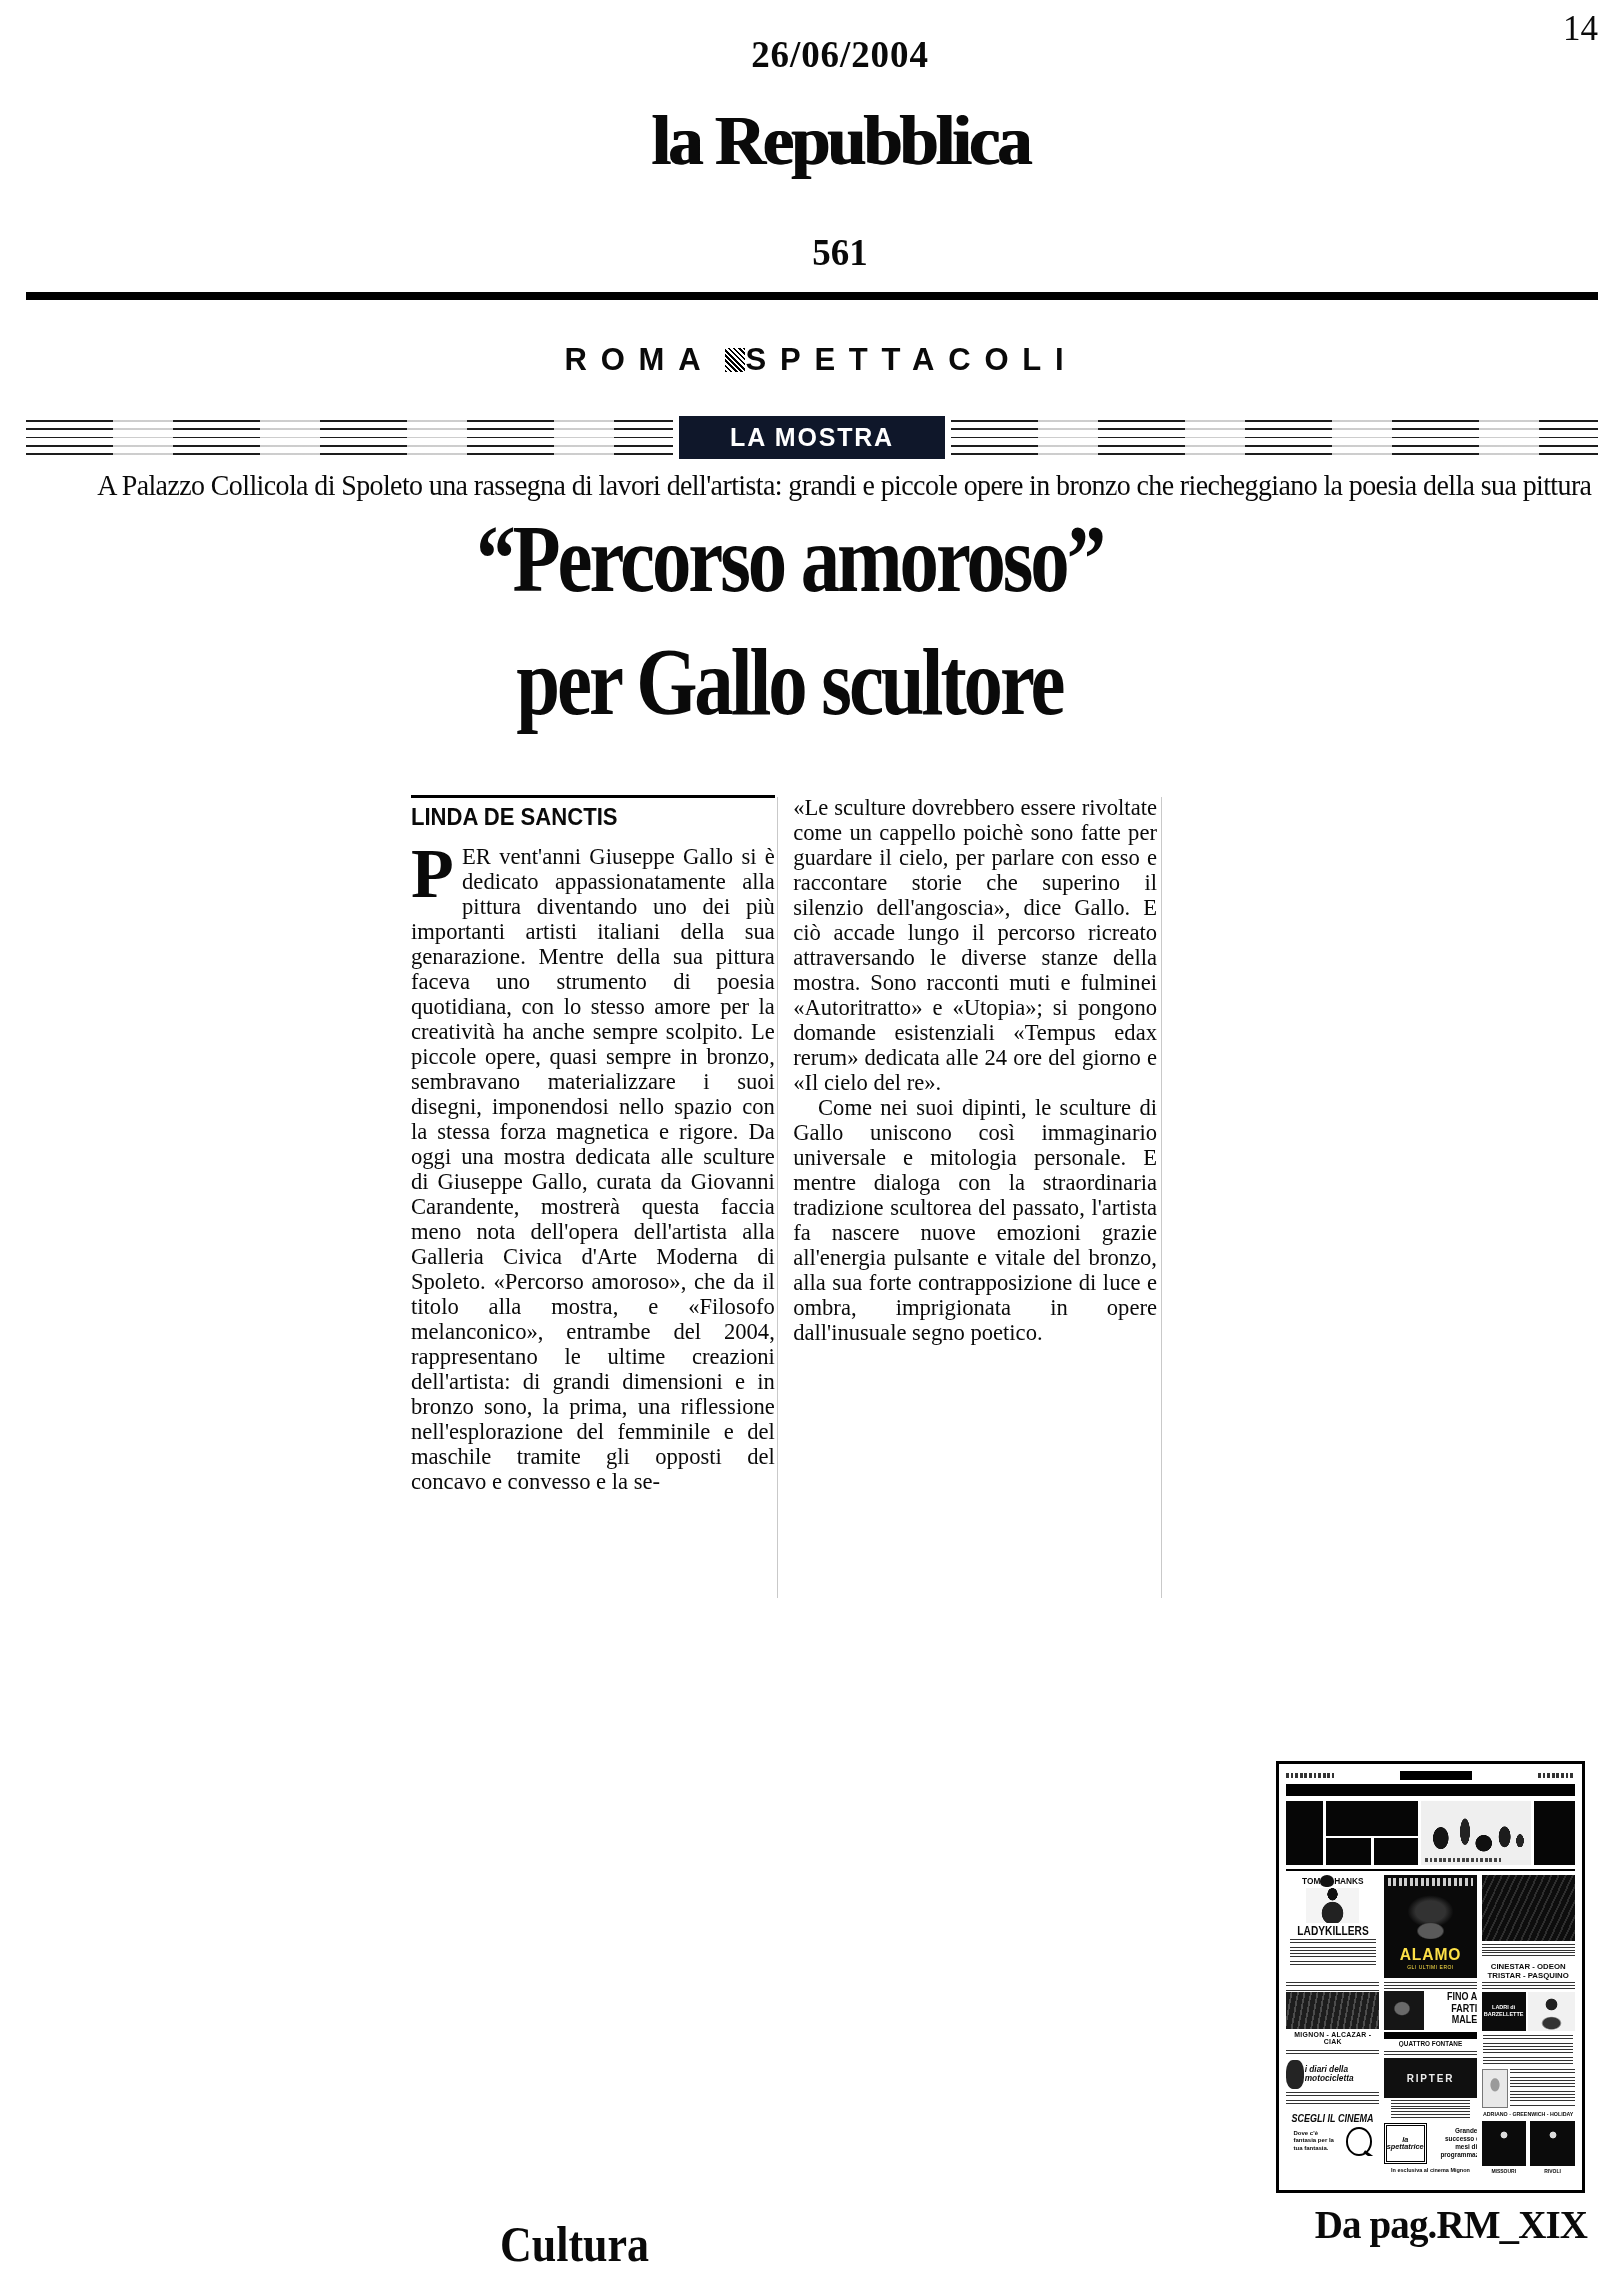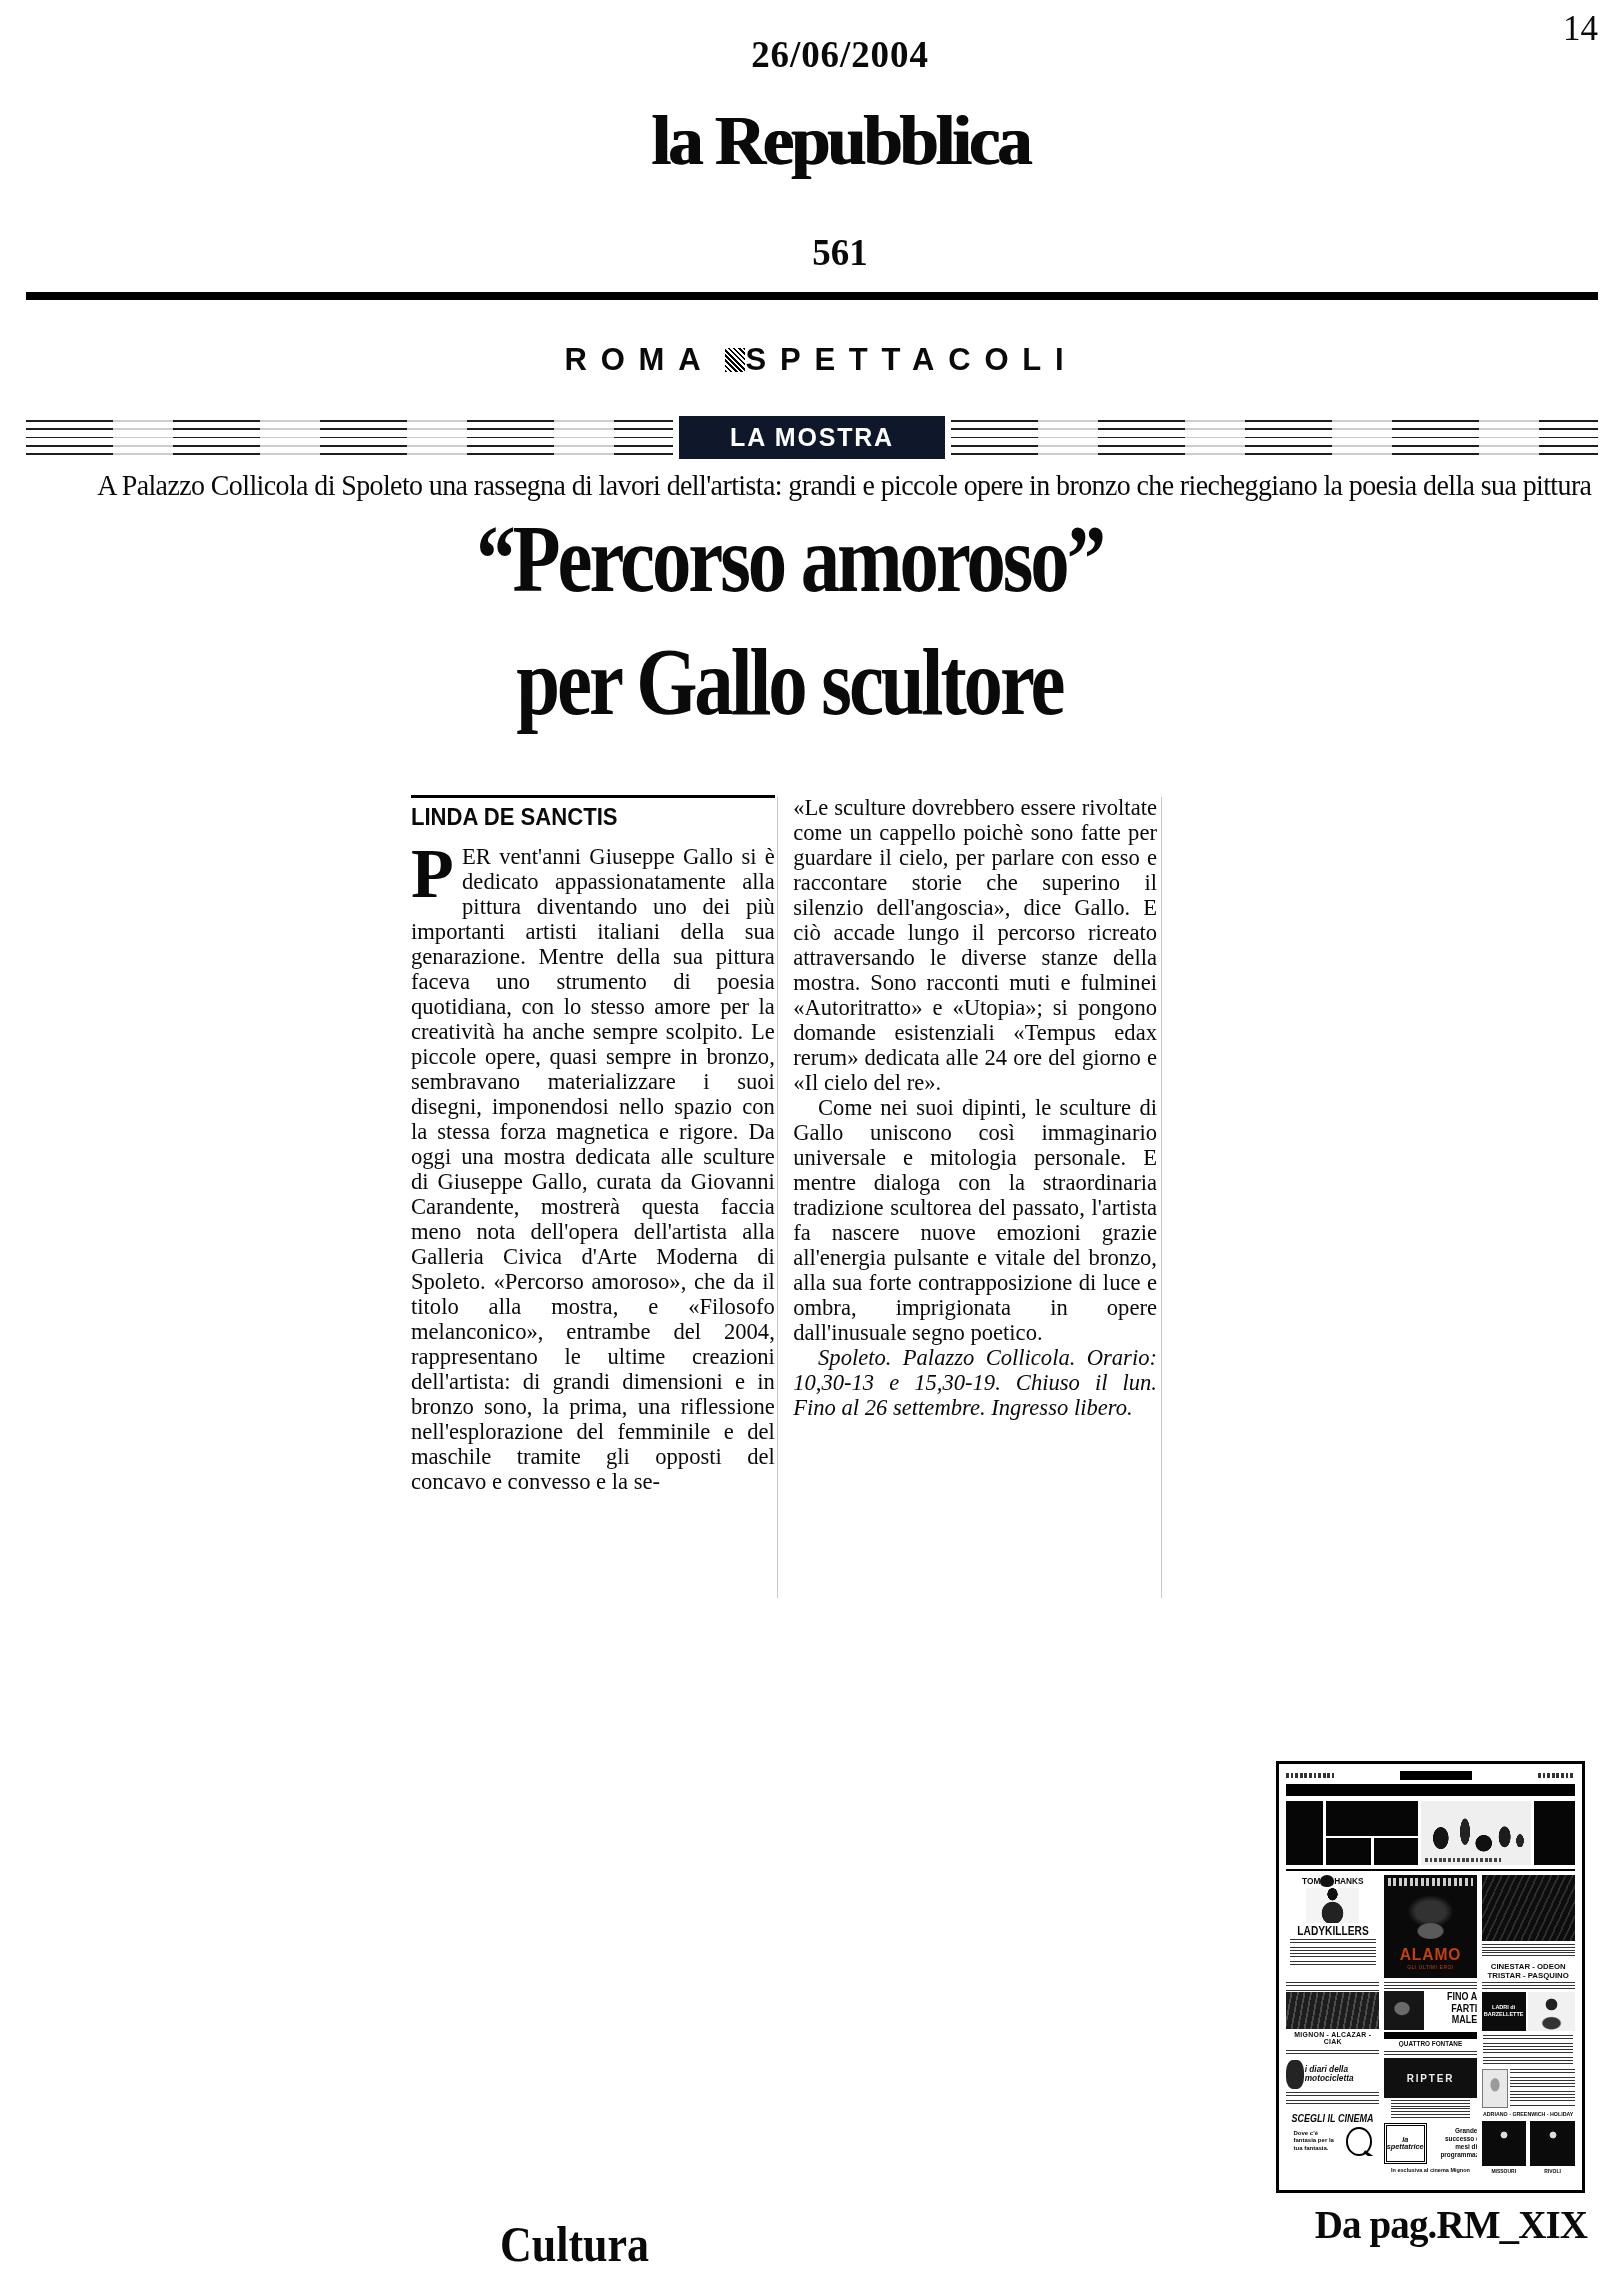--- a/index.html
+++ b/index.html
@@ -104,21 +104,21 @@
   .di .ttl{font-weight:700;font-size:8.3px;font-style:italic;line-height:1.15;}
   .di .lns{height:13px;}
 
   .sc{text-align:center;}
   .sc .ttl{font-weight:700;font-style:italic;font-size:10px;transform:scaleX(.9);white-space:nowrap;display:inline-block;}
   .sc .row{display:flex;align-items:center;gap:4.6px;justify-content:center;margin-top:1.8px;}
   .sc .q{width:26px;height:28.5px;border:2.8px solid #000;border-radius:50%;position:relative;box-sizing:border-box;}
   .sc .q::after{content:"";position:absolute;right:-6.4px;bottom:-2.8px;width:13.8px;height:2.8px;background:#000;transform:rotate(35deg);}
   .sc .tag{font-weight:700;font-size:6px;width:48px;text-align:left;line-height:1.3;}
 
-  .al{height:103px;background:#0a0a0a;color:#c2410c;position:relative;display:flex;flex-direction:column;
+  .al{height:103px;background:#0a0a0a;color:#fde047;position:relative;display:flex;flex-direction:column;
       align-items:center;justify-content:flex-end;padding-bottom:7.3px;box-sizing:border-box;}
   .al .noise{position:absolute;top:2.8px;left:3.7px;right:3.7px;height:8.3px;
       background:repeating-linear-gradient(to right,rgba(255,255,255,.8) 0 2.8px,transparent 2.8px 5.5px);}
   .al .mid{position:absolute;top:14.7px;left:7.3px;right:7.3px;bottom:33px;background:
       radial-gradient(24px 14.7px at 50% 75%,#5a5a5a 50%,transparent 58%),
       radial-gradient(37px 26px at 50% 40%,#323232 40%,transparent 62%);}
   .al .ttl{font-weight:700;font-size:15.6px;letter-spacing:0.9px;z-index:1;}
   .al .sub{font-size:5px;letter-spacing:0.5px;margin-top:0.9px;z-index:1;}
 
   .fn .tb1{height:7.3px;}
@@ -208,21 +208,20 @@
 
 <div class="abs" id="article">
   <div class="col col1">
     <div class="byrule"></div>
     <span class="byline">LINDA DE SANCTIS</span>
     <p><span class="dropcap">P</span><span>ER vent'anni Giuseppe Gallo si è dedicato appassionatamente alla pittura diventando uno dei più importanti artisti italiani della sua genarazione. Mentre della sua pittura faceva uno strumento di poesia quotidiana, con lo stesso amore per la creatività ha anche sempre scolpito. Le piccole opere, quasi sempre in bronzo, sembravano materializzare i suoi disegni, imponendosi nello spazio con la stessa forza magnetica e rigore. Da oggi una mostra dedicata alle sculture di Giuseppe Gallo, curata da Giovanni Carandente, mostrerà questa faccia meno nota dell'opera dell'artista alla Galleria Civica d'Arte Moderna di Spoleto. «Percorso amoroso», che da il titolo alla mostra, e «Filosofo melanconico», entrambe del 2004, rappresentano le ultime creazioni dell'artista: di grandi dimensioni e in bronzo sono, la prima, una riflessione nell'esplorazione del femminile e del maschile tramite gli opposti del concavo e convesso e la se-</span></p>
   </div>
   <div class="col col2">
     <p>«Le sculture dovrebbero essere rivoltate come un cappello poichè sono fatte per guardare il cielo, per parlare con esso e raccontare storie che superino il silenzio dell'angoscia», dice Gallo. E ciò accade lungo il percorso ricreato attraversando le diverse stanze della mostra. Sono racconti muti e fulminei «Autoritratto» e «Utopia»; si pongono domande esistenziali «Tempus edax rerum» dedicata alle 24 ore del giorno e «Il cielo del re».</p>
     <p>Come nei suoi dipinti, le sculture di Gallo uniscono così immaginario universale e mitologia personale. E mentre dialoga con la straordinaria tradizione scultorea del passato, l'artista fa nascere nuove emozioni grazie all'energia pulsante e vitale del bronzo, alla sua forte contrapposizione di luce e ombra, imprigionata in opere dall'inusuale segno poetico.</p>
-    <p class="venue">Spoleto. Palazzo Collicola. Orario: 10,30-13 e 15,30-19. Chiuso il lun. Fino al 26 settembre. Ingresso libero.</p>
   </div>
 </div>
 
 <div class="abs" id="ad">
   <div class="adhead">
     <div class="tbar l"></div>
     <div class="c"></div>
     <div class="tbar r"></div>
   </div>
   <div class="adbanner"></div>

